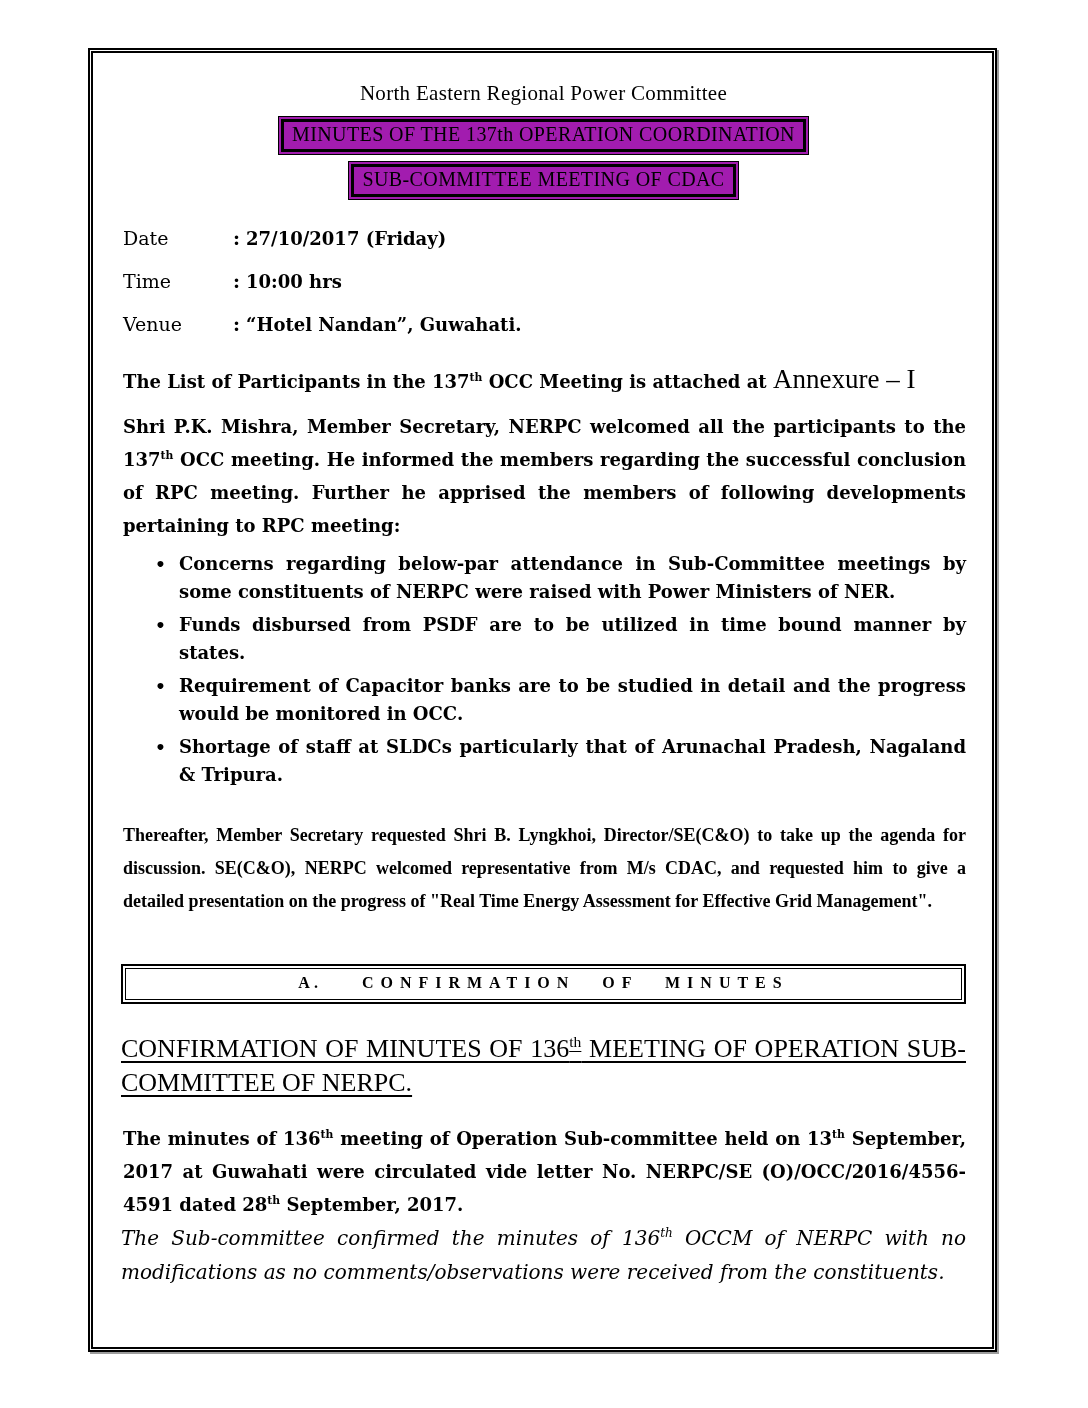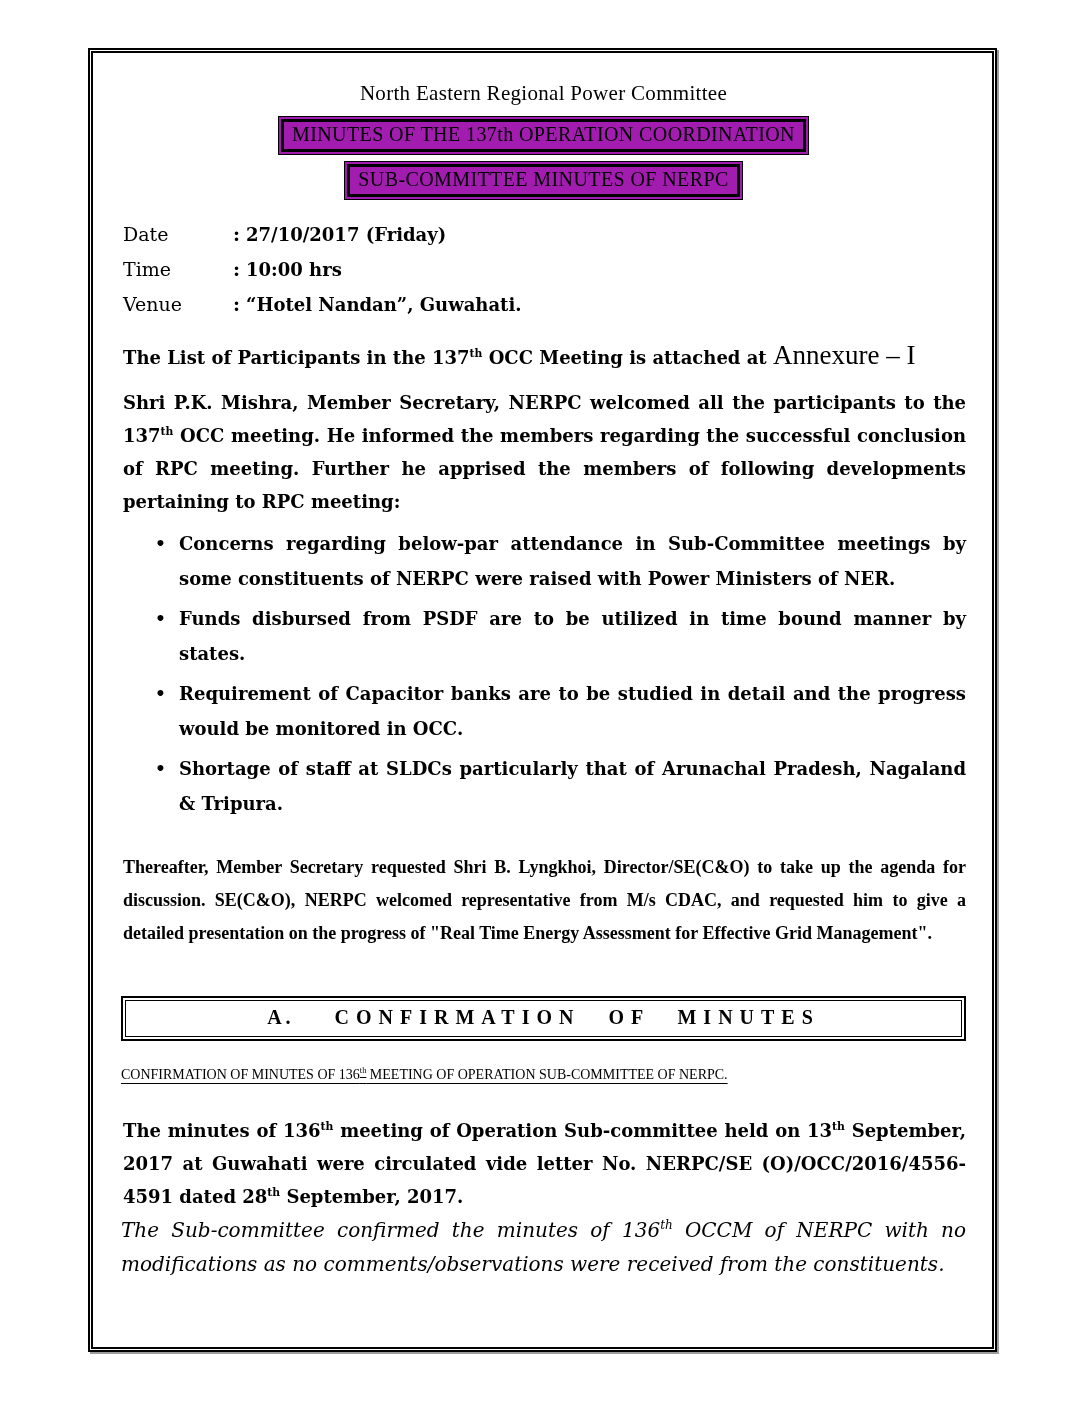--- a/index.html
+++ b/index.html
@@ -52,21 +52,21 @@
     border: 3px solid #000;
     padding: 1px 8px 3px 8px;
     font-family: "Liberation Serif", serif;
     font-size: 20px;
     letter-spacing: 0.4px;
     white-space: nowrap;
   }
 
   
   .meta-block { margin: 24px 0 0 2px; }
-  .meta-row { margin-bottom: 14px; font-size: 19px; line-height: 21px; }
+  .meta-row { margin-bottom: 14px; font-size: 19px; line-height: 28px; }
   .meta-label {
     display: inline-block;
     width: 110px;
     font-weight: normal;
   }
   .meta-colon { font-weight: bold; }
   .meta-value { font-weight: bold; font-size: 18px; }
 
   
   .para {
@@ -95,21 +95,21 @@
   
   ul.bullets {
     list-style: none;
     margin: 8px 0 0 0;
     padding: 0 0 0 58px;
   }
   ul.bullets li {
     position: relative;
     font-size: 18px;
     font-weight: bold;
-    line-height: 35px;
+    line-height: 28px;
     text-align: justify;
     margin-bottom: 5px;
   }
   ul.bullets li::before {
     content: "\2022";
     position: absolute;
     left: -24px;
     top: 0;
     font-size: 17px;
   }
@@ -119,30 +119,30 @@
     margin: 46px 0 0 0;
     border: 2px solid #000;
     padding: 2px;
   }
   .section-box-inner {
     border: 1px solid #000;
     text-align: center;
     padding: 5px 4px 7px 4px;
     font-family: "Liberation Serif", serif;
     font-weight: bold;
-    font-size: 20px;
+    font-size: 16px;
   }
   .section-letter { letter-spacing: 4px; margin-right: 40px; }
   .section-title  { letter-spacing: 7px; word-spacing: 16px; }
 
   .subheading {
-    margin-top: 17px;
-    font-family: "Liberation Serif", serif;
-    font-weight: normal;
-    font-size: 14px;
+    margin-top: 28px;
+    font-family: "Liberation Serif", serif;
+    font-weight: normal;
+    font-size: 26px;
     line-height: 34px;
     text-align: justify;
     text-decoration: underline;
     text-underline-offset: 4px;
   }
   .subheading sup { text-decoration: underline; }
 
   .resolution-para {
     font-size: 20px;
     font-weight: normal;
@@ -160,21 +160,21 @@
     <div class="org-title">North Eastern Regional Power Committee</div>
 
     <div class="boxed-title-row">
       <span class="tbox">
         <span class="tbox-inner">MINUTES OF THE 137th OPERATION COORDINATION</span>
       </span>
     </div>
 
     <div class="boxed-title-row">
       <span class="tbox">
-        <span class="tbox-inner">SUB-COMMITTEE MINUTES OF NERPC</span>
+        <span class="tbox-inner">SUB-COMMITTEE MEETING OF CDAC</span>
       </span>
     </div>
 
     <div class="meta-block">
       <div class="meta-row">
         <span class="meta-label">Date</span><span class="meta-colon">:</span>
         <span class="meta-value">27/10/2017 (Friday)</span>
       </div>
       <div class="meta-row">
         <span class="meta-label">Time</span><span class="meta-colon">:</span>

